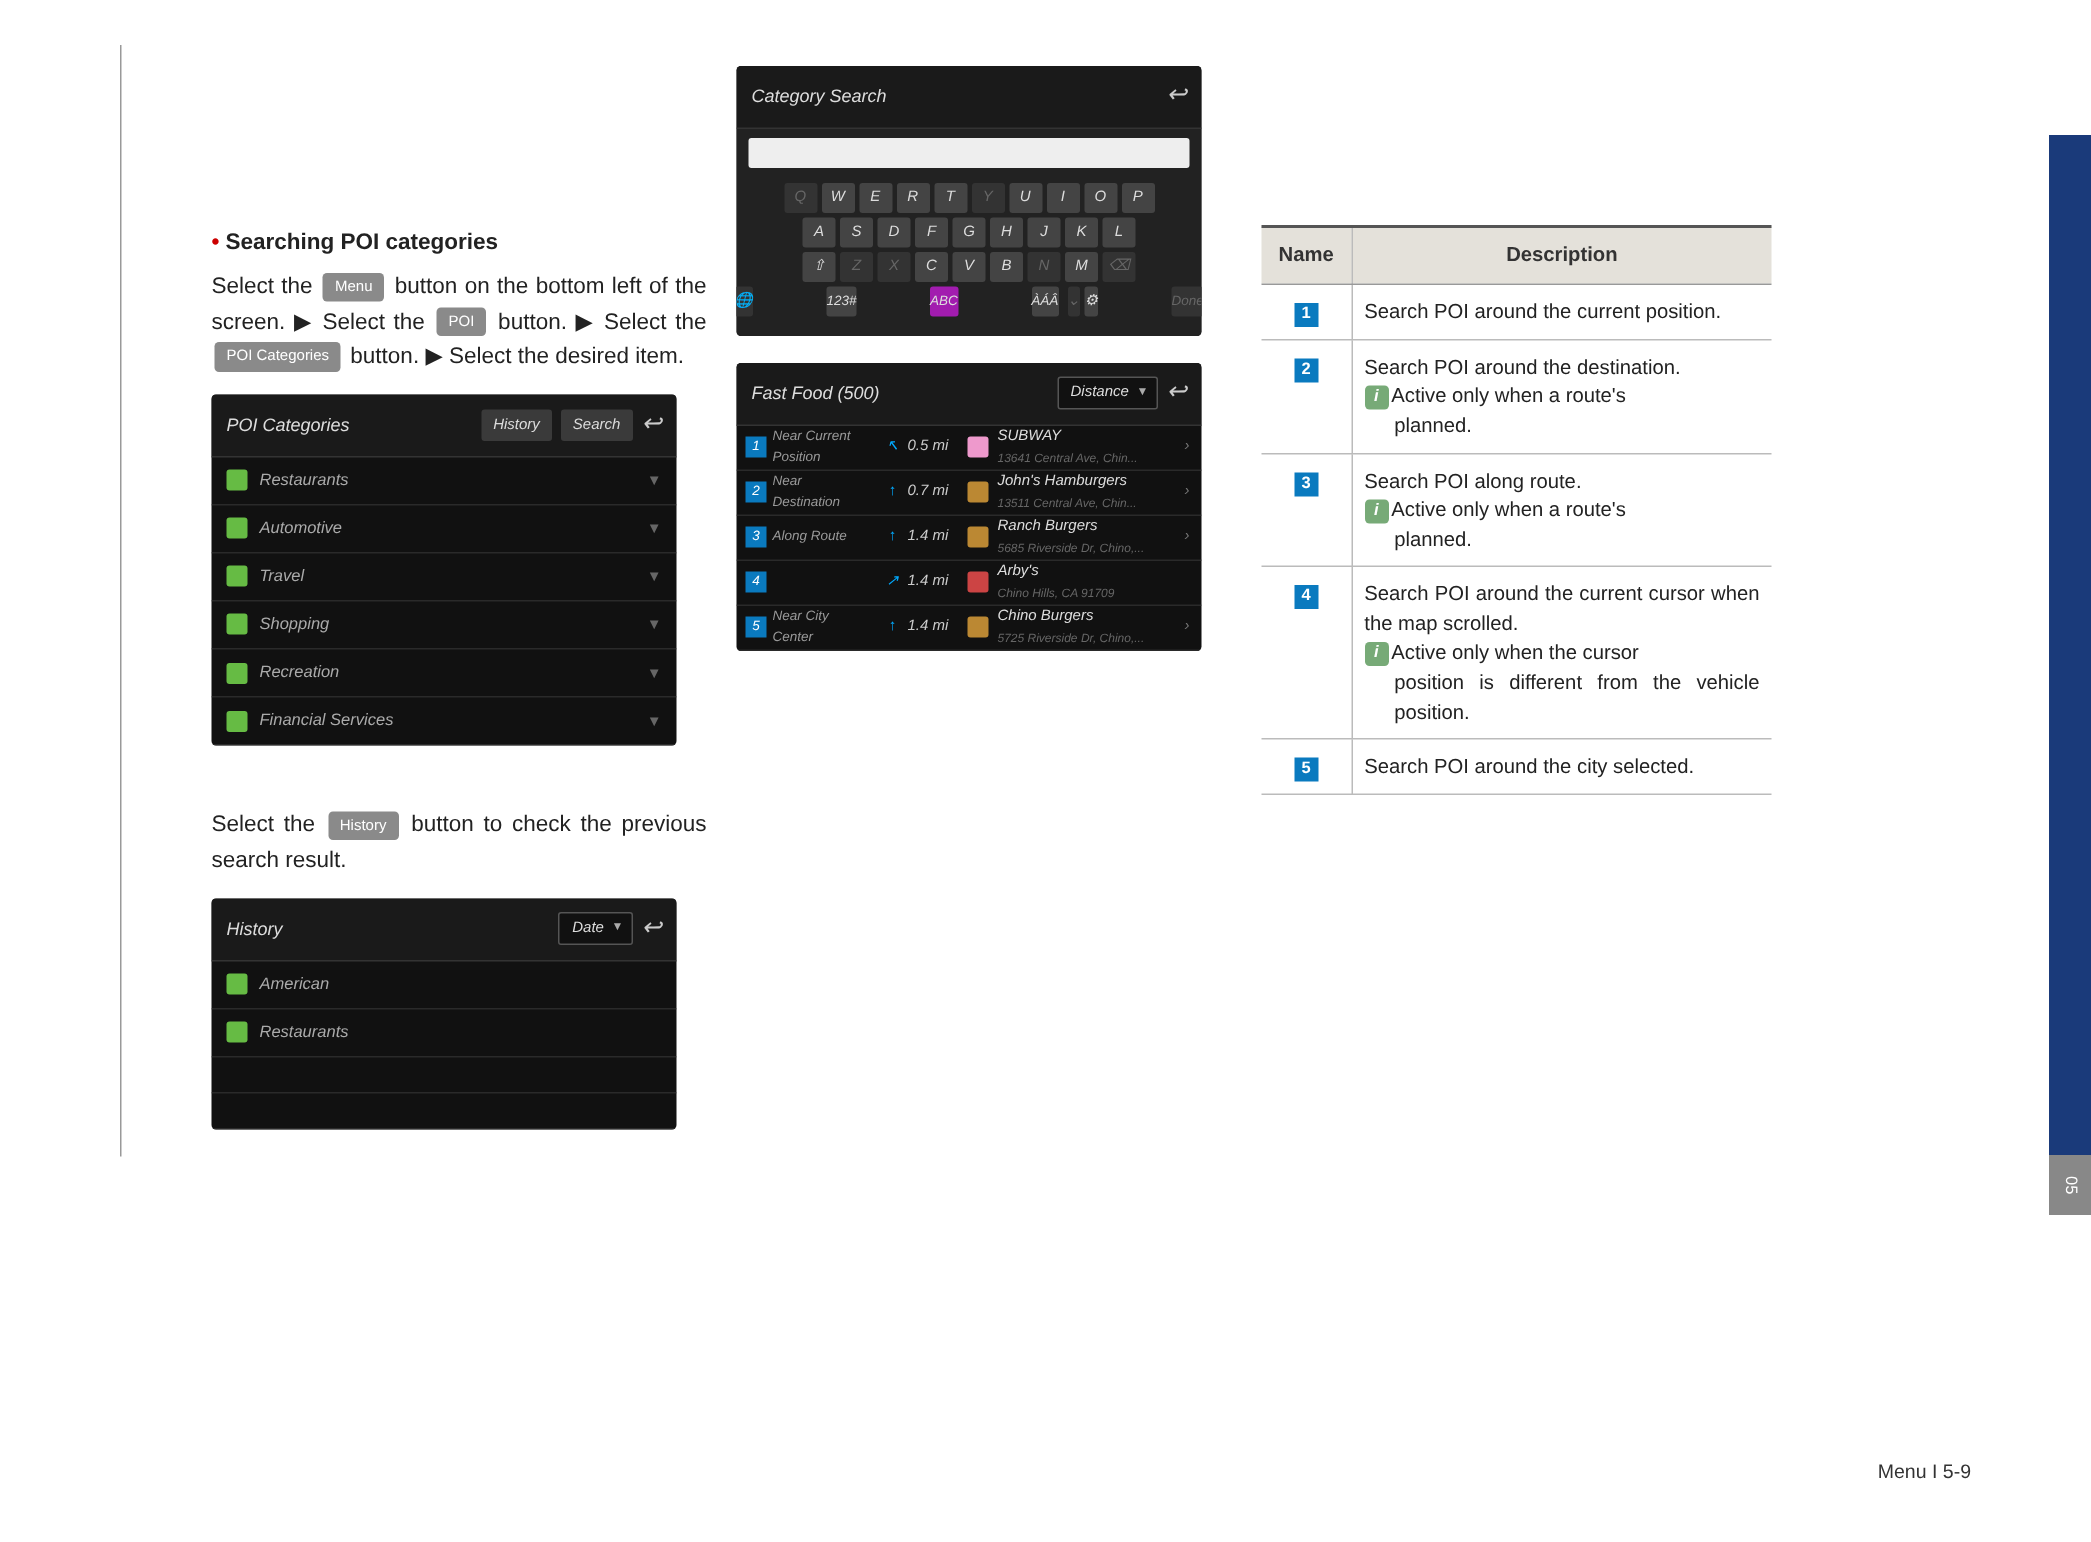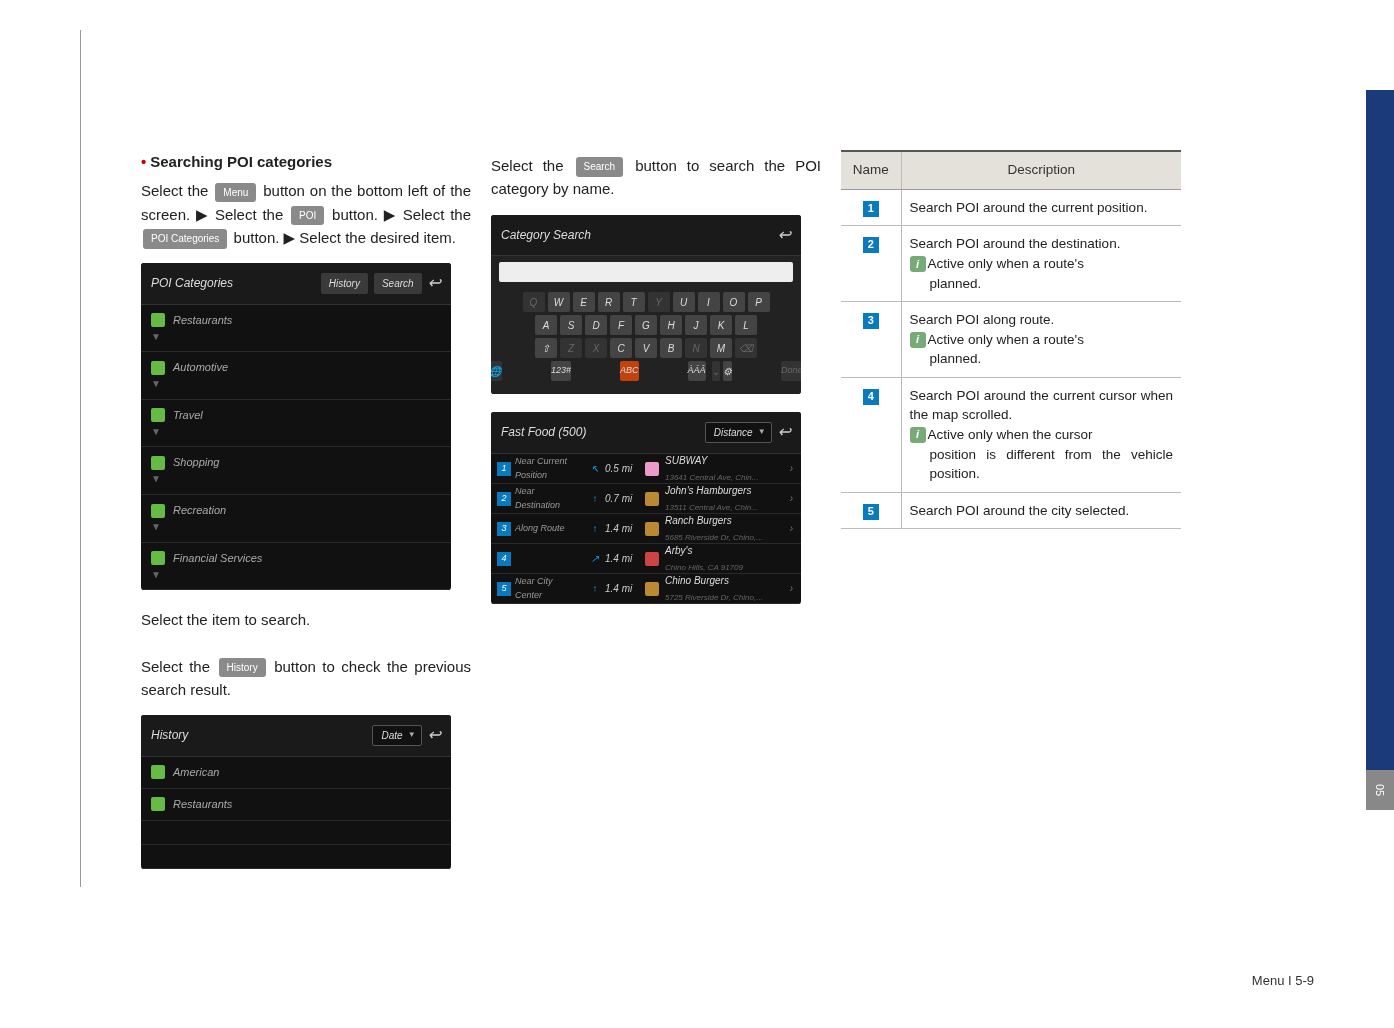--- a/index.html
+++ b/index.html
@@ -69,26 +69,25 @@
     .ss-header .hbtn {
       background: #3a3a3a;
       color: #ddd;
       font-size: 10px;
       padding: 3px 8px;
       border-radius: 2px;
     }
     .ss-header .back { font-size: 16px; color: #ccc; }
     .ss-list .row {
       display: flex;
-      align-items: flex-start;
+      align-items: flex-end;
       justify-content: space-between;
       padding: 7px 10px;
       border-bottom: 1px solid #2a2a2a;
       color: #aaa;
-      flex-direction: column;
     }
     .ss-list .row .lbl { display: flex; align-items: center; gap: 8px;}
     .ss-list .row .icon {
       width: 14px; height: 14px;
       background: #6b4; border-radius: 2px;
       display: inline-block;
     }
     .ss-list .row .caret { color: #666; font-size: 10px;}
     .icon.orange{background:#e67e22;}
     .icon.blue{background:#3498db;}
@@ -167,21 +166,21 @@
       margin-top: 120px;
       border-collapse: collapse;
       width: 340px;
       font-size: 13.5px;
     }
     .desc-table th {
       background: #e4e1da;
       border-top: 2px solid #555;
       border-bottom: 1px solid #999;
       padding: 8px 6px;
-      font-weight: normal;
+      font-weight: bold;
       color: #333;
     }
     .desc-table th:first-child { border-right: 1px solid #bbb; width: 60px;}
     .desc-table td {
       border-bottom: 1px solid #bbb;
       padding: 8px 8px;
       vertical-align: top;
       line-height: 1.45;
     }
     .desc-table td:first-child {
@@ -307,21 +306,20 @@
           <div class="row">
               <span class="lbl">
                 <span class="icon gray"></span>
                 <span>Financial Services</span>
               </span>
               <span class="caret">▼</span>
             </div>
         </div>
       </div>
 
-      <p>Select the item to search.</p>
       <br>
       <p class="just">
         <span>Select the </span>
         <span class="btn-chip">History</span>
         <span> button to check the previous search result.</span>
       </p>
 
       
       <div class="screenshot">
         <div class="ss-header">
@@ -344,25 +342,20 @@
                 <span>Restaurants</span>
               </span>
             </div>
           <div class="row" style="height:24px;"></div>
           <div class="row" style="height:24px;"></div>
         </div>
       </div>
     </div>
 
     <div class="col">
-      <p class="just col2-top-gap">
-        <span>Select the </span>
-        <span class="btn-chip">Search</span>
-        <span> button to search the POI category by name.</span>
-      </p>
 
       <div class="screenshot">
         <div class="ss-header">
           <span class="title">Category Search</span>
           <span class="right">
               <span class="back">↩</span>
             </span>
         </div>
         <div class="ss-keyboard">
           <div class="kb-input"></div>
@@ -396,21 +389,21 @@
             <span class="kb-key">C</span>
             <span class="kb-key">V</span>
             <span class="kb-key">B</span>
             <span class="kb-key dim">N</span>
             <span class="kb-key">M</span>
             <span class="kb-key dim">⌫</span>
           </div>
           <div class="kb-row">
             <span class="kb-key dim">🌐</span>
             <span class="kb-key wide">123#</span>
-            <span class="kb-key wide" style="background:#c2410c;">ABC</span>
+            <span class="kb-key wide" style="background:#a21caf;">ABC</span>
             <span class="kb-key wide">ÀÁÂ</span>
             <span class="kb-key space dim"></span>
             <span class="kb-key dim">⌄</span>
             <span class="kb-key">⚙</span>
             <span class="kb-key wide dim">Done</span>
           </div>
         </div>
       </div>
 
       <div class="screenshot">

